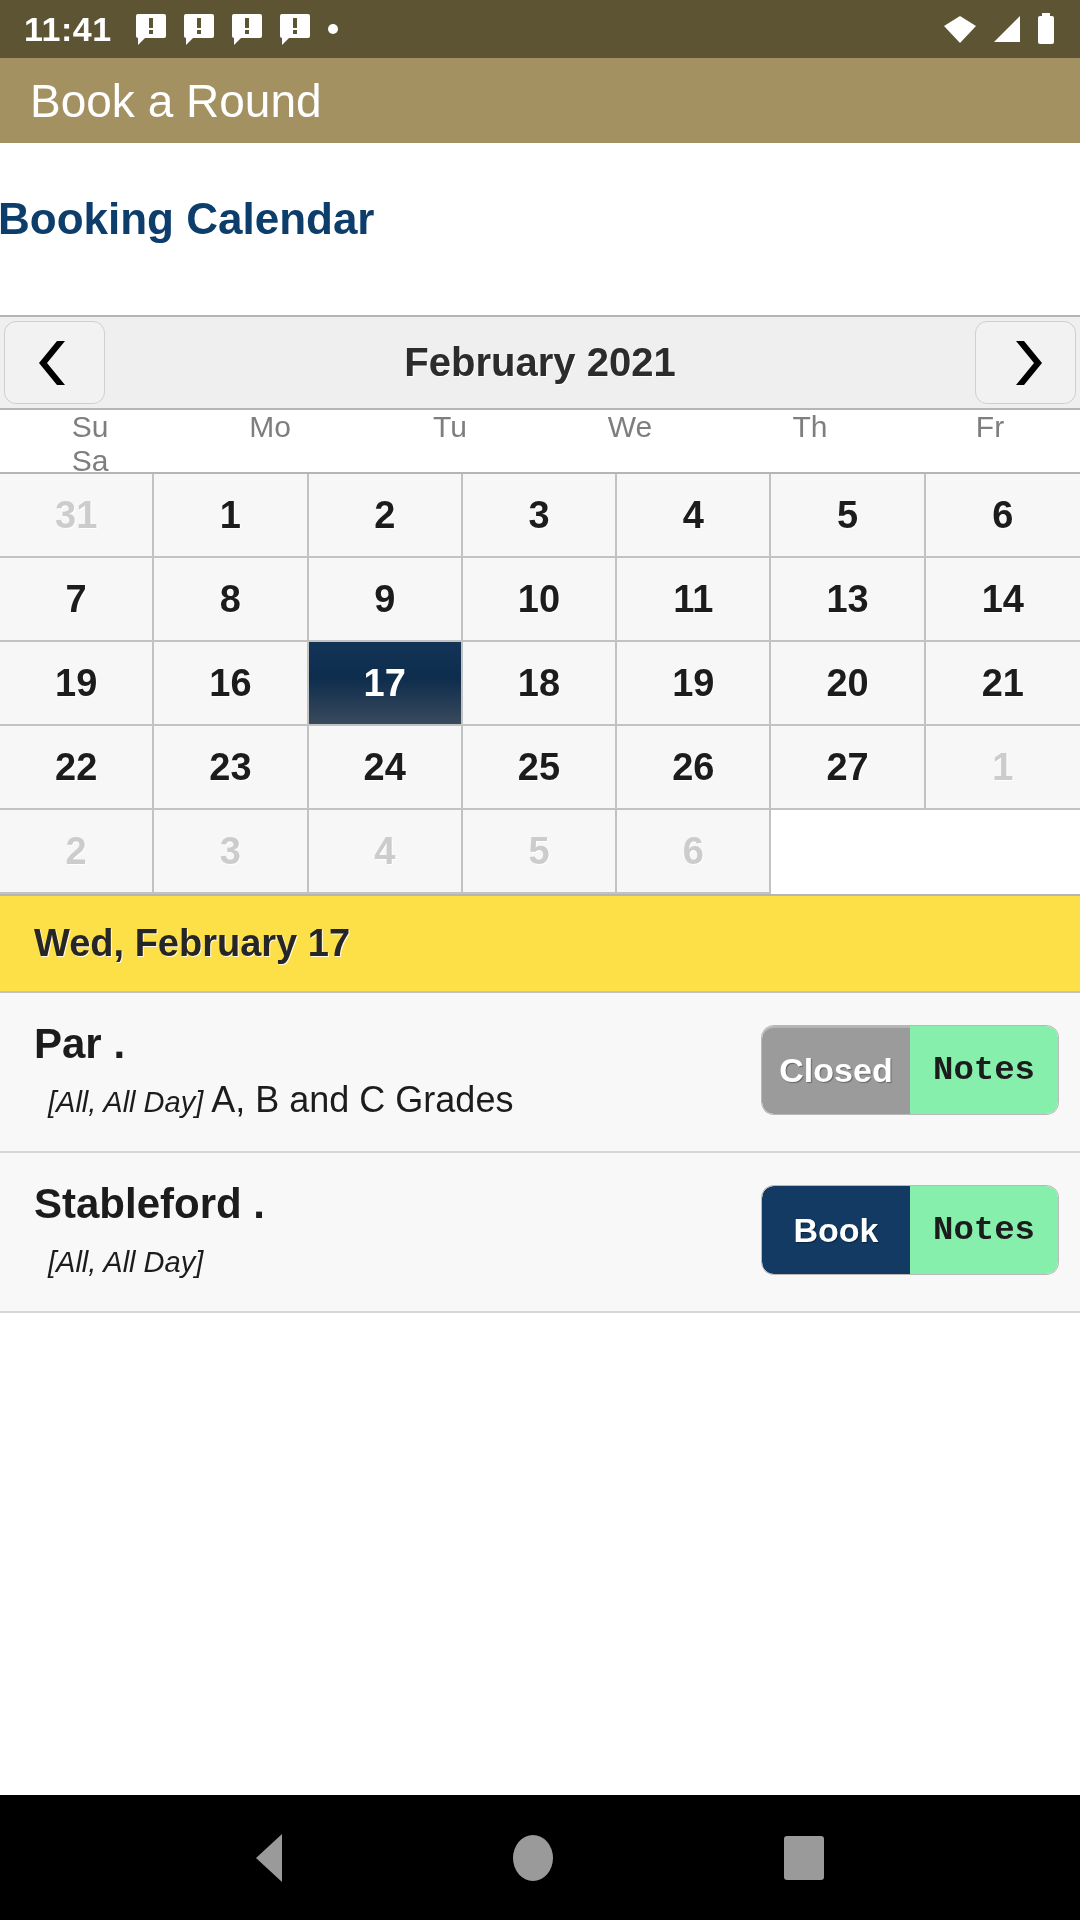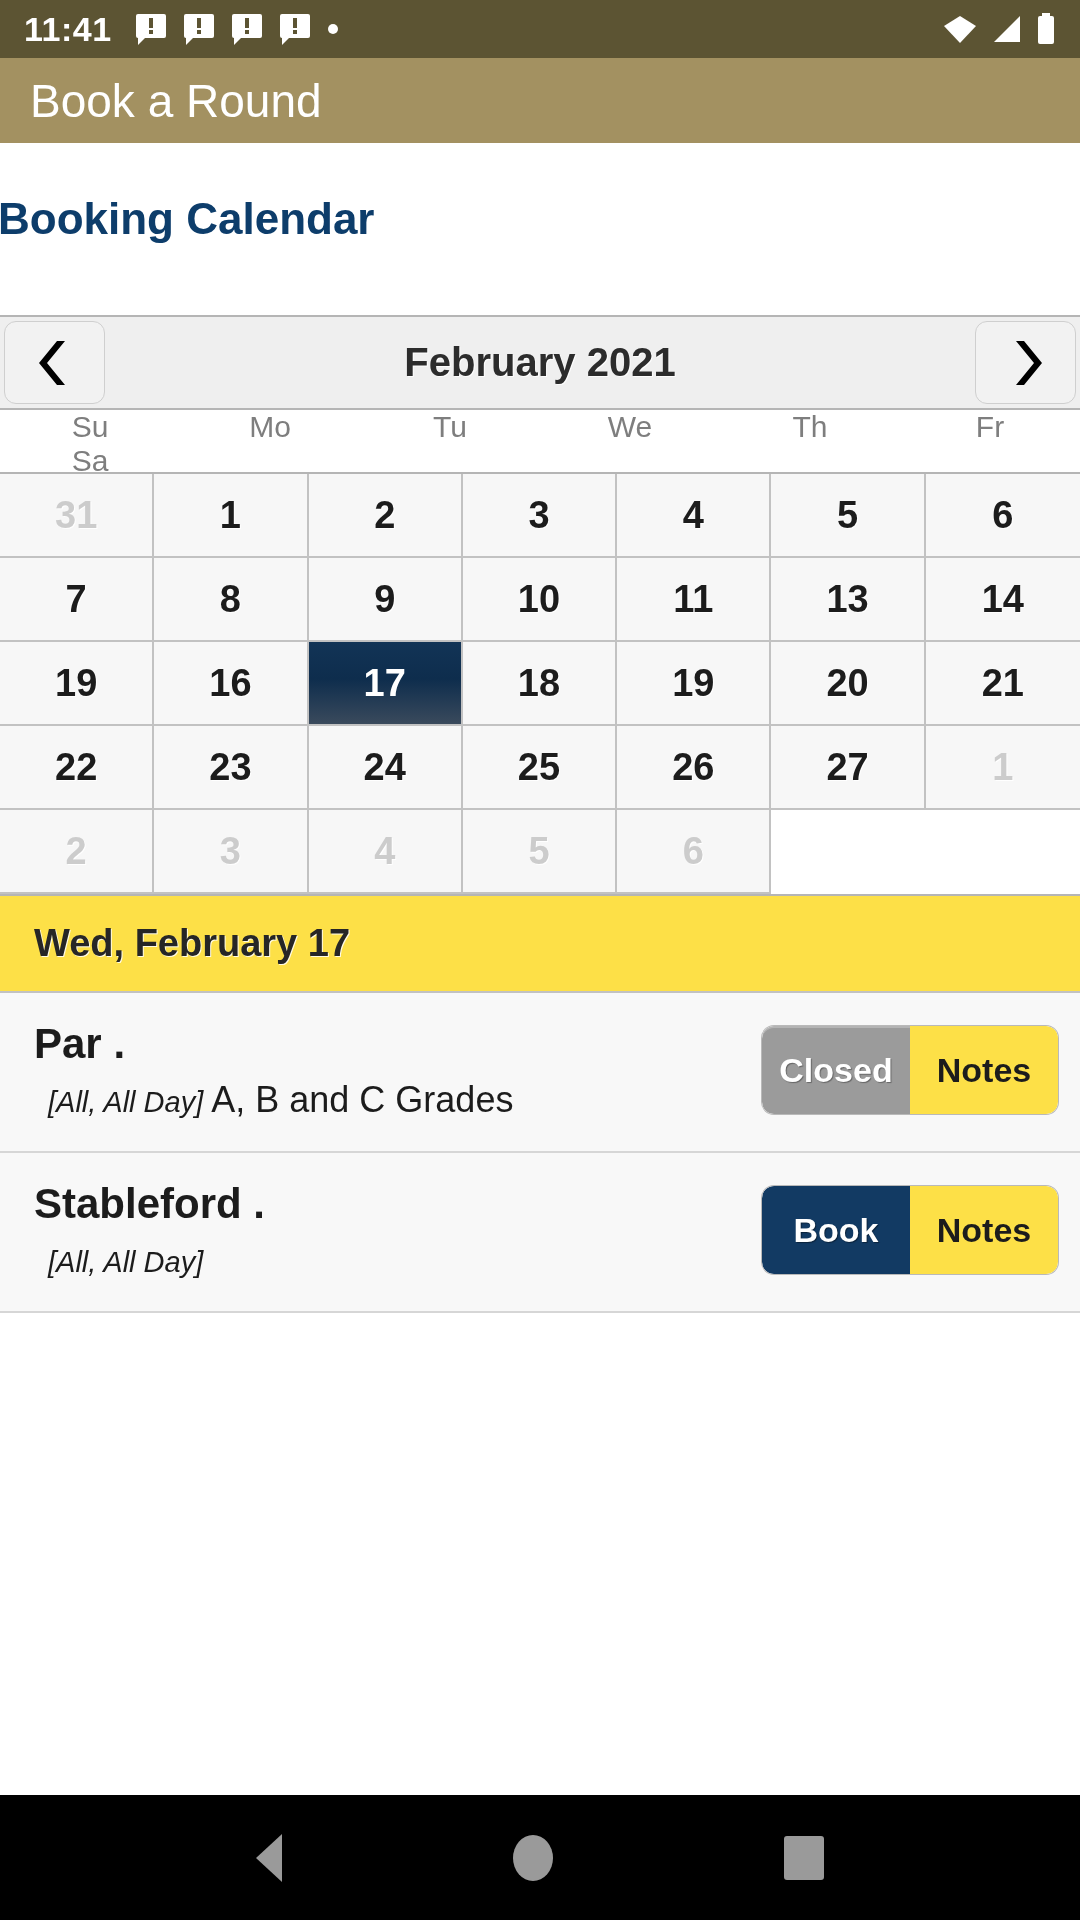--- a/index.html
+++ b/index.html
@@ -210,23 +210,24 @@
     border-radius: 12px 0 0 12px;
     box-shadow: inset 0 2px 0 rgba(255,255,255,0.25);
   }
   .btn.state-book {
     background: #123a63;
     color: #ffffff;
     text-shadow: 1px 1px 1px rgba(0,0,0,0.4);
     border-radius: 12px 0 0 12px;
   }
   .btn.notes {
-    background: #fde047;
+    background: #86efac;
     color: #1c1c1c;
     border-radius: 0 12px 12px 0;
+    font-family: Liberation Mono, monospace;
   }
 
   
   .nav-bar {
     position: absolute;
     left: 0; bottom: 0;
     width: 1080px;
     height: 125px;
     background: #000000;
     display: flex;

